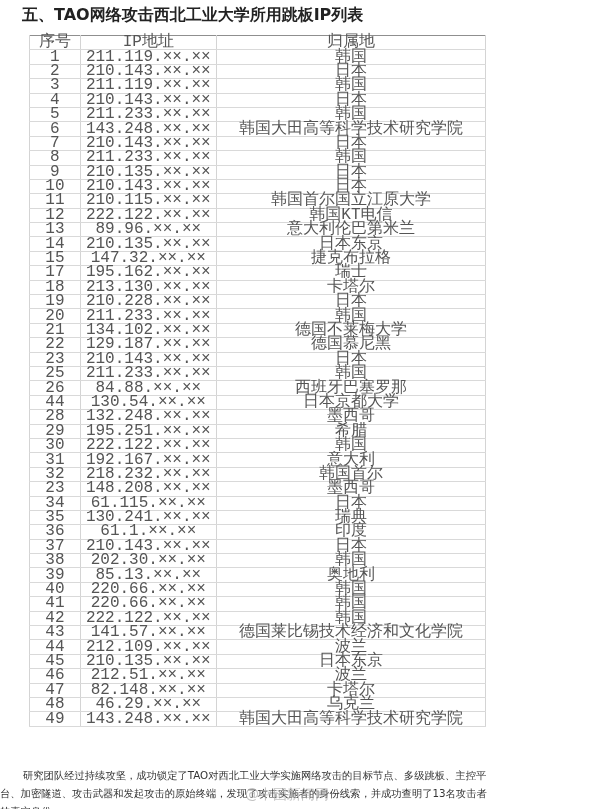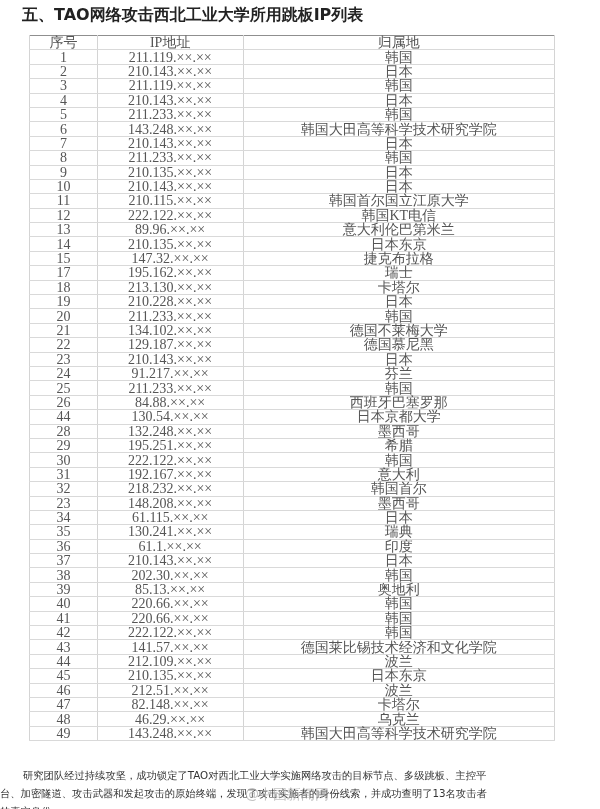--- a/index.html
+++ b/index.html
@@ -1,22 +1,22 @@
 <!DOCTYPE html>
 <html><head>
 <meta charset="utf-8">
 <style>
   html, body { margin: 0; padding: 0; background: #ffffff; }
   body { width: 600px; height: 809px; position: relative; overflow: hidden;
          font-family: "DejaVu Sans", sans-serif; color: #333; }
   .heading { position: absolute; left: 22px; top: 5px; font-size: 16px; font-weight: bold;
              color: #222; letter-spacing: 0px; }
-  table.iptable { position: absolute; left: 29px; top: 35px; width: 526px;
+  table.iptable { position: absolute; left: 29px; top: 35px; width: 457px;
                   border-collapse: collapse; border: 1px solid #8f8f8f;
-                  font-family: Liberation Serif, serif; font-size: 14px; color: #555; }
+                  font-family: Liberation Mono, monospace; font-size: 16px; color: #555; }
   table.iptable th, table.iptable td { height: 13.4px; padding: 0; line-height: 13px;
                   text-align: center; border-left: 1px solid #d4d4d4; border-right: 1px solid #d4d4d4;
                   border-bottom: 1px solid #d9d9d9; font-weight: normal; white-space: nowrap; }
   table.iptable th { color: #555; }
   col.c1 { width: 68px; } col.c2 { width: 146px; } col.c3 { width: 312px; }
   .para { position: absolute; left: 0; top: 766px; width: 488px; font-size: 10.3px; line-height: 18px;
           color: #333; }
   .para p { margin: 0; text-indent: 23px; }
   .watermark { position: absolute; left: 245px; top: 786px; font-size: 14px; color: rgba(170,170,170,0.7);
                pointer-events: none; }
@@ -144,25 +144,20 @@
         <td>22</td>
         <td>129.187.××.××</td>
         <td>德国慕尼黑</td>
       </tr>
       <tr>
         <td>23</td>
         <td>210.143.××.××</td>
         <td>日本</td>
       </tr>
       <tr>
-        <td>24</td>
-        <td>91.217.××.××</td>
-        <td>芬兰</td>
-      </tr>
-      <tr>
         <td>25</td>
         <td>211.233.××.××</td>
         <td>韩国</td>
       </tr>
       <tr>
         <td>26</td>
         <td>84.88.××.××</td>
         <td>西班牙巴塞罗那</td>
       </tr>
       <tr>

